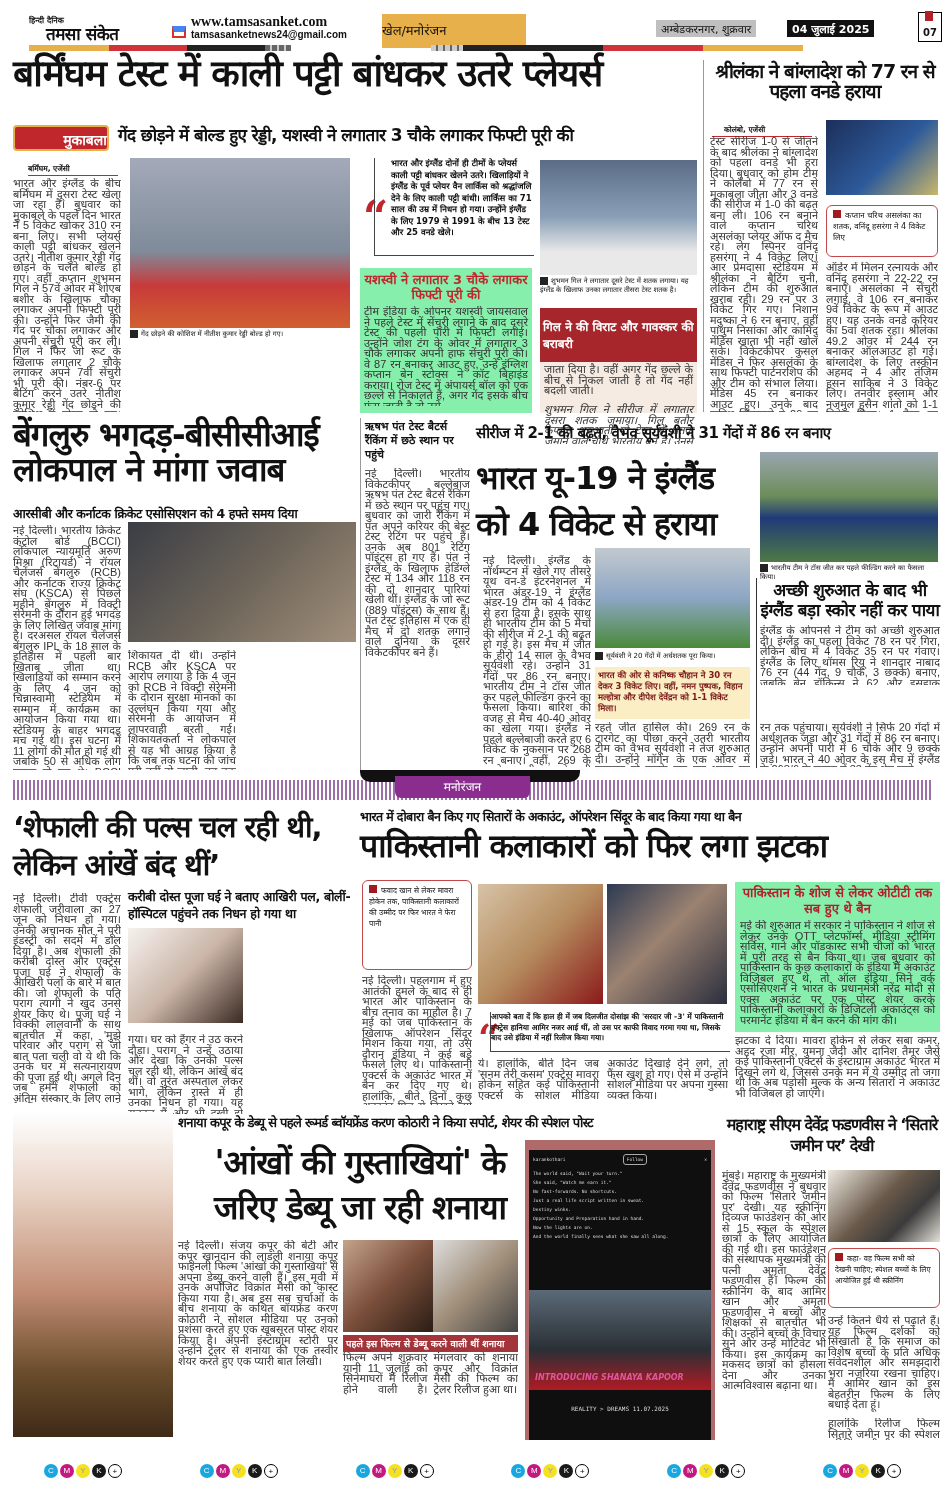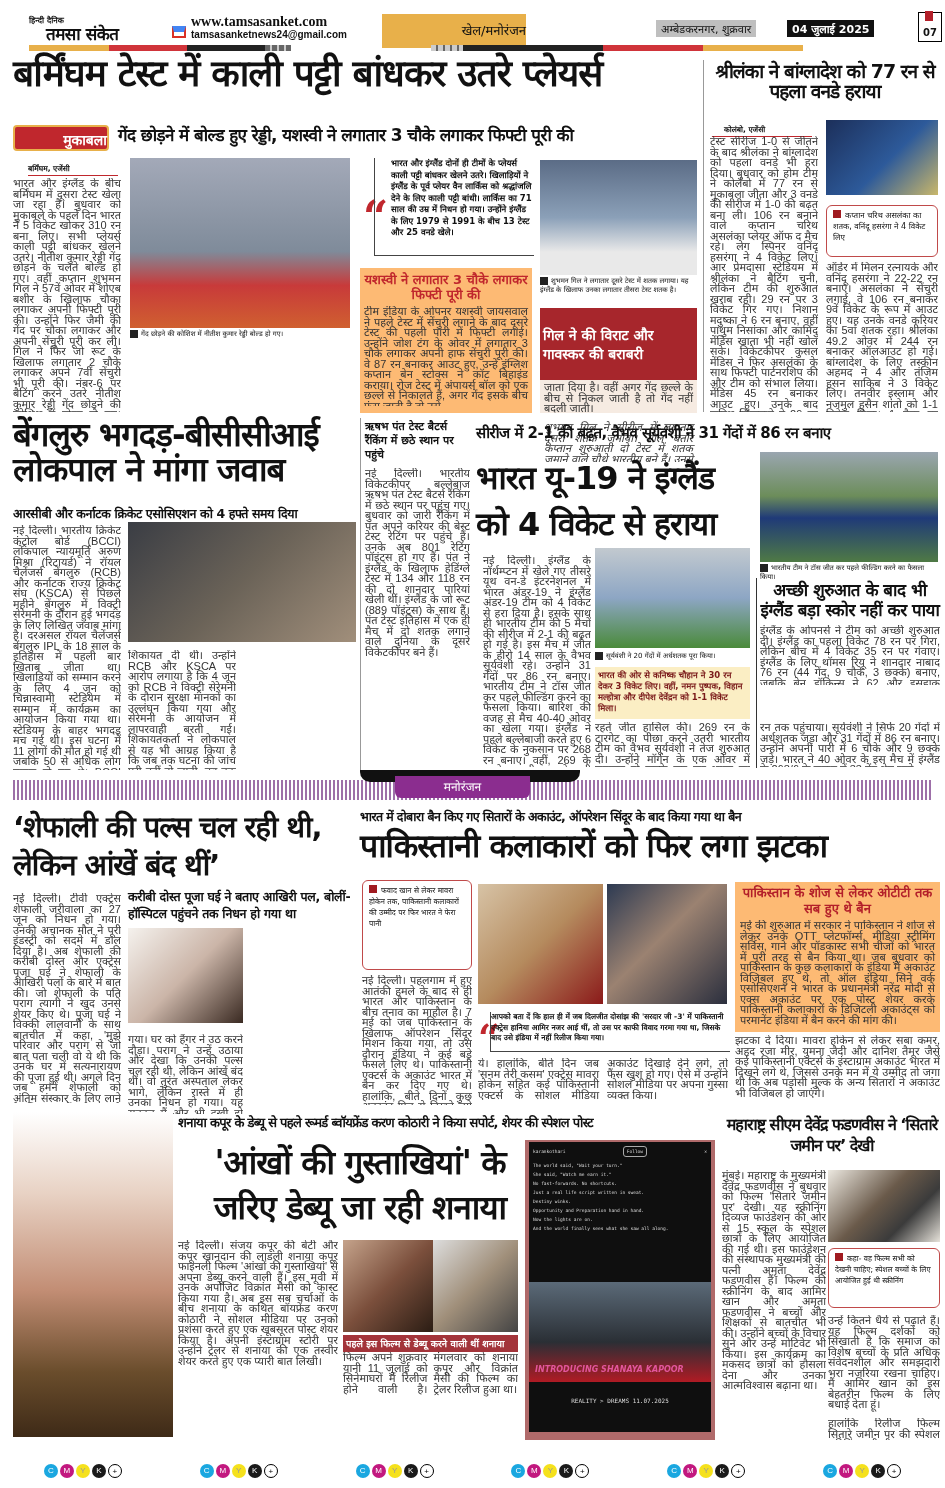--- a/index.html
+++ b/index.html
@@ -4,35 +4,35 @@
 <style>
 *{box-sizing:border-box;margin:0;padding:0}
 body{width:945px;height:1488px;background:#fff;font-family:"DejaVu Sans",sans-serif;color:#111;position:relative;overflow:hidden}
 .abs{position:absolute}
 .masthead{left:16px;top:0;width:889px;height:50px}
 .brand-small{left:13px;top:14px;font-size:8px;font-weight:bold}
 .brand-big{left:30px;top:22px;font-size:17px;font-weight:900;letter-spacing:-0.5px}
 .gmail{left:156px;top:26px;width:14px;height:12px;border:2px solid #d93025;border-top:6px solid #4285f4;}
 .web{left:175px;top:14px;font-size:14px;font-weight:bold;font-family:Liberation Serif, serif}
 .mail{left:175px;top:29px;font-size:10px;font-weight:bold;font-family:"Liberation Sans",sans-serif}
-.section-tab{left:366px;top:14px;width:144px;height:34px;background:#e8b04a;font-size:13px;text-align:right;line-height:34px}
+.section-tab{left:366px;top:14px;width:144px;height:34px;background:#e8b04a;font-size:13px;text-align:left;line-height:34px}
 .city{left:640px;top:20px;background:#bfbfbf;font-size:11px;padding:1px 5px}
 .date{left:771px;top:20px;background:#111;color:#fff;font-size:11px;padding:1px 5px;font-weight:bold}
 .pageno{left:902px;top:12px;width:24px;height:30px;border:1px solid #000;font-size:10px;text-align:center;padding-top:14px;font-weight:bold}
 .pageno:before{content:"";position:absolute;left:6px;top:-2px;width:8px;height:10px;background:#b3202a}
 .bars{left:13px;top:45px;width:915px;height:6px;display:flex}
 .bars div{height:6px}
 .hl{font-weight:700;line-height:1.05;letter-spacing:-1px}
 .txt{font-size:11px;line-height:10.5px;color:#333;text-align:justify;overflow:hidden;font-family:Liberation Sans, sans-serif}
 .img{background:#6b7f8f;overflow:hidden}
 .cap{font-size:7px;line-height:9px}
 .cap:before{content:"";display:inline-block;width:8px;height:8px;background:#222;margin-right:3px;vertical-align:middle}
 .quote{border-left:1px solid #444;border-bottom:1px solid #444;font-size:9.5px;line-height:13px;font-weight:bold}
 .qmark{font-size:44px;color:#c0272d;font-weight:900;font-family:"DejaVu Serif",serif}
-.box-red{background:#fdba74}
+.box-red{background:#86efac}
 .divider-bar{left:13px;top:780px;width:919px;height:20px;background:repeating-linear-gradient(90deg,#9d6fa8 0 2px,#fff 2px 4px)}
 .enter-tab{left:395px;top:776px;width:135px;height:22px;background:#8b2d8f;color:#fff;font-size:12px;text-align:center;line-height:22px;border-radius:0 0 6px 6px}
 .cmyk{display:flex;gap:2px;align-items:center}
 .cmyk span{width:14px;height:14px;border-radius:7px;font-size:8px;color:#fff;text-align:center;line-height:14px;font-family:"Liberation Sans",sans-serif}
 .sidebar-quote{border:1px solid #c04a4a;border-radius:6px;font-size:8px;line-height:11px;padding:4px 6px}
 .sidebar-quote:before{content:"";display:inline-block;width:8px;height:8px;background:#a01a20;margin-right:4px}
 .insta{background:#0f0f0f;color:#ddd;font-family:"DejaVu Sans Mono",monospace;font-size:4.5px;line-height:9px;padding:4px}
 </style>
 </head>
 <body>
@@ -75,21 +75,21 @@
 <div class="abs quote" style="left:374px;top:158px;width:160px;height:98px;padding-left:16px;font-size:8.5px;line-height:11.5px">भारत और इंग्लैंड दोनों ही टीमों के प्लेयर्स काली पट्टी बांधकर खेलने उतरे। खिलाड़ियों ने इंग्लैंड के पूर्व प्लेयर वैन लार्किंस को श्रद्धांजलि देने के लिए काली पट्टी बांधी। लार्किंस का 71 साल की उम्र में निधन हो गया। उन्होंने इंग्लैंड के लिए 1979 से 1991 के बीच 13 टेस्ट और 25 वनडे खेले।</div>
 
 <div class="abs box-red" style="left:360px;top:268px;width:172px;height:145px">
   <div style="color:#c0272d;font-size:13px;font-weight:bold;text-align:center;padding:4px 2px;line-height:15px">यशस्वी ने लगातार 3 चौके लगाकर फिफ्टी पूरी की</div>
   <div class="txt" style="padding:0 4px;height:100px">टीम इंडिया के ओपनर यशस्वी जायसवाल ने पहले टेस्ट में सेंचुरी लगाने के बाद दूसरे टेस्ट की पहली पारी में फिफ्टी लगाई। उन्होंने जोश टंग के ओवर में लगातार 3 चौके लगाकर अपनी हाफ सेंचुरी पूरी की। वे 87 रन बनाकर आउट हुए, उन्हें इंग्लिश कप्तान बेन स्टोक्स ने कॉट बिहाइंड कराया। रोज टेस्ट में अंपायर्स बॉल को एक छल्ले से निकालते हैं, अगर गेंद इसके बीच फंस जाती है तो उसे</div>
 </div>
 
 <div class="abs img" style="left:540px;top:160px;width:157px;height:115px;background:linear-gradient(180deg,#5b6c86,#8ba0b8 50%,#e9e9e9 80%)"></div>
 <div class="abs cap" style="left:540px;top:277px;width:157px">शुभमन गिल ने लगातार दूसरे टेस्ट में शतक लगाया। यह इंग्लैंड के खिलाफ उनका लगातार तीसरा टेस्ट शतक है।</div>
 <div class="abs" style="left:540px;top:308px;width:157px;height:105px;background:#f6ebe2">
-  <div style="background:#a7262c;color:#fff;font-size:14px;font-weight:bold;padding:17px 3px">गिल ने की विराट और गावस्कर की बराबरी</div>
+  <div style="background:#a7262c;color:#fff;font-size:12px;font-weight:bold;padding:10px 3px">गिल ने की विराट और गावस्कर की बराबरी</div>
   <div class="txt" style="padding:2px 4px;height:40px">जाता दिया है। वहीं अगर गेंद छल्ले के बीच से निकल जाती है तो गेंद नहीं बदली जाती।</div>
   <div class="txt" style="padding:2px 4px;font-style:italic;height:42px">शुभमन गिल ने सीरीज में लगातार दूसरा शतक जमाया। गिल बतौर कप्तान शुरुआती दो टेस्ट में शतक जमाने वाले चौथे भारतीय बने हैं। उनसे पहले विजय हजारे, सुनील गावस्कर और विराट कोहली ने ऐसा किया है।</div>
 </div>
 
 <div class="abs" style="left:703px;top:60px;width:1px;height:352px;background:#999"></div>
 <div class="abs hl" style="left:710px;top:62px;width:230px;font-size:19px;text-align:center">श्रीलंका ने बांग्लादेश को 77 रन से पहला वनडे हराया</div>
 <div class="abs" style="left:712px;top:124px;width:100px;font-size:7.5px;font-weight:bold;border-bottom:1px solid #c0272d;padding:0 0 2px 12px">कोलंबो, एजेंसी</div>
 <div class="abs txt" style="left:710px;top:136px;width:108px;height:276px">टेस्ट सीरीज 1-0 से जीतने के बाद श्रीलंका ने बांग्लादेश को पहला वनडे भी हरा दिया। बुधवार को होम टीम ने कोलंबो में 77 रन से मुकाबला जीता और 3 वनडे की सीरीज में 1-0 की बढ़त बना ली। 106 रन बनाने वाले कप्तान चरिथ असलंका प्लेयर ऑफ द मैच रहे। लेग स्पिनर वनिंदू हसरंगा ने 4 विकेट लिए। आर प्रेमदासा स्टेडियम में श्रीलंका ने बैटिंग चुनी, लेकिन टीम की शुरुआत खराब रही। 29 रन पर 3 विकेट गिर गए। निशान मदुष्का ने 6 रन बनाए, वहीं पाथुम निसांका और कामिंदु मेंडिस खाता भी नहीं खोल सके। विकेटकीपर कुसल मेंडिस ने फिर असलंका के साथ फिफ्टी पार्टनरशिप की और टीम को संभाल लिया। मेंडिस 45 रन बनाकर आउट हुए। उनके बाद जनिथ लियानागे ने 29 रन बनाए और असलंका के साथ 64 रन की साझेदारी कर दी। लोअर मिडिल</div>
 <div class="abs img" style="left:826px;top:120px;width:112px;height:75px;background:linear-gradient(135deg,#1c2f5a,#2d5a9a 55%,#c9b76a)"></div>
 <div class="abs sidebar-quote" style="left:826px;top:205px;width:112px;height:52px">कप्तान चरिथ असलंका का शतक, वनिंदू हसरंगा ने 4 विकेट लिए</div>
@@ -143,21 +143,21 @@
 <div class="abs box-red" style="left:735px;top:882px;width:205px;height:150px">
   <div style="color:#b3202a;font-size:13px;font-weight:bold;text-align:center;line-height:16px;padding:3px">पाकिस्तान के शोज से लेकर ओटीटी तक सब हुए थे बैन</div>
   <div class="txt" style="padding:0 5px;height:110px">मई की शुरुआत में सरकार ने पाकिस्तान ने शोज से लेकर उनके OTT प्लेटफॉर्म्स, मीडिया स्ट्रीमिंग सर्विस, गाने और पॉडकास्ट सभी चीजों को भारत में पूरी तरह से बैन किया था। जब बुधवार को पाकिस्तान के कुछ कलाकारों के इंडिया में अकाउंट विजिबल हुए थे, तो ऑल इंडिया सिने वर्क एसोसिएशन ने भारत के प्रधानमंत्री नरेंद्र मोदी से एक्स अकाउंट पर एक पोस्ट शेयर करके पाकिस्तानी कलाकारों के डिजिटली अकाउंट्स को परमानेंट इंडिया में बैन करने की मांग की।</div>
 </div>
 <div class="abs txt" style="left:735px;top:1035px;width:205px;height:70px">झटका दे दिया। मावरा होकेन से लेकर सबा कमर, अहद रजा मीर, युमना जैदी और दानिश तैमूर जैसे कई पाकिस्तानी एक्टर्स के इंस्टाग्राम अकाउंट भारत में दिखने लगे थे, जिससे उनके मन में ये उम्मीद तो जगा थी कि अब पड़ोसी मुल्क के अन्य सितारों ने अकाउंट भी विजिबल हो जाएंगे।</div>
 
 <div class="abs img" style="left:13px;top:1112px;width:160px;height:325px;background:linear-gradient(180deg,#fff 0%,#e8d2c4 25%,#c28d74 55%,#6a4d2c 80%,#3e2a17 100%)"></div>
 <div class="abs" style="left:178px;top:1113px;width:540px;font-size:13px;font-weight:bold;letter-spacing:-0.7px">शनाया कपूर के डेब्यू से पहले रूमर्ड ब्वॉयफ्रेंड करण कोठारी ने किया सपोर्ट, शेयर की स्पेशल पोस्ट</div>
 <div class="abs hl" style="left:195px;top:1140px;width:330px;font-size:33px;line-height:45px;text-align:center">'आंखों की गुस्ताखियां' के जरिए डेब्यू जा रही शनाया</div>
 <div class="abs txt" style="left:178px;top:1240px;width:160px;height:195px">नई दिल्ली। संजय कपूर की बेटी और कपूर खानदान की लाडली शनाया कपूर फाइनली फिल्म 'आंखों की गुस्ताखियां' से अपना डेब्यू करने वाली हैं। इस मूवी में उनके अपोजिट विक्रांत मैसी को कास्ट किया गया है। अब इस सब चर्चाओं के बीच शनाया के कथित बॉयफ्रेंड करण कोठारी ने सोशल मीडिया पर उनको प्रशंसा करते हुए एक खूबसूरत पोस्ट शेयर किया है। अपनी इंस्टाग्राम स्टोरी पर उन्होंने ट्रेलर से शनाया की एक तस्वीर शेयर करते हुए एक प्यारी बात लिखी।</div>
-<div class="abs" style="left:525px;top:1140px;width:190px;height:300px;background:#b06a6a;padding:2px 4px">
+<div class="abs" style="left:525px;top:1140px;width:190px;height:300px;background:#b06a6a;padding:10px 4px">
   <div class="insta" style="height:140px">
     <div style="display:flex;justify-content:space-between;align-items:center;margin-bottom:4px">
       <span>karankothari</span>
       <span style="border:1px solid #aaa;border-radius:3px;padding:0 3px">Follow</span>
       <span>✕</span>
     </div>
     <div>The world said, "Wait your turn."</div>
     <div>She said, "Watch me earn it."</div>
     <div>No fast-forwards. No shortcuts.</div>
     <div>Just a real life script written in sweat.</div>

